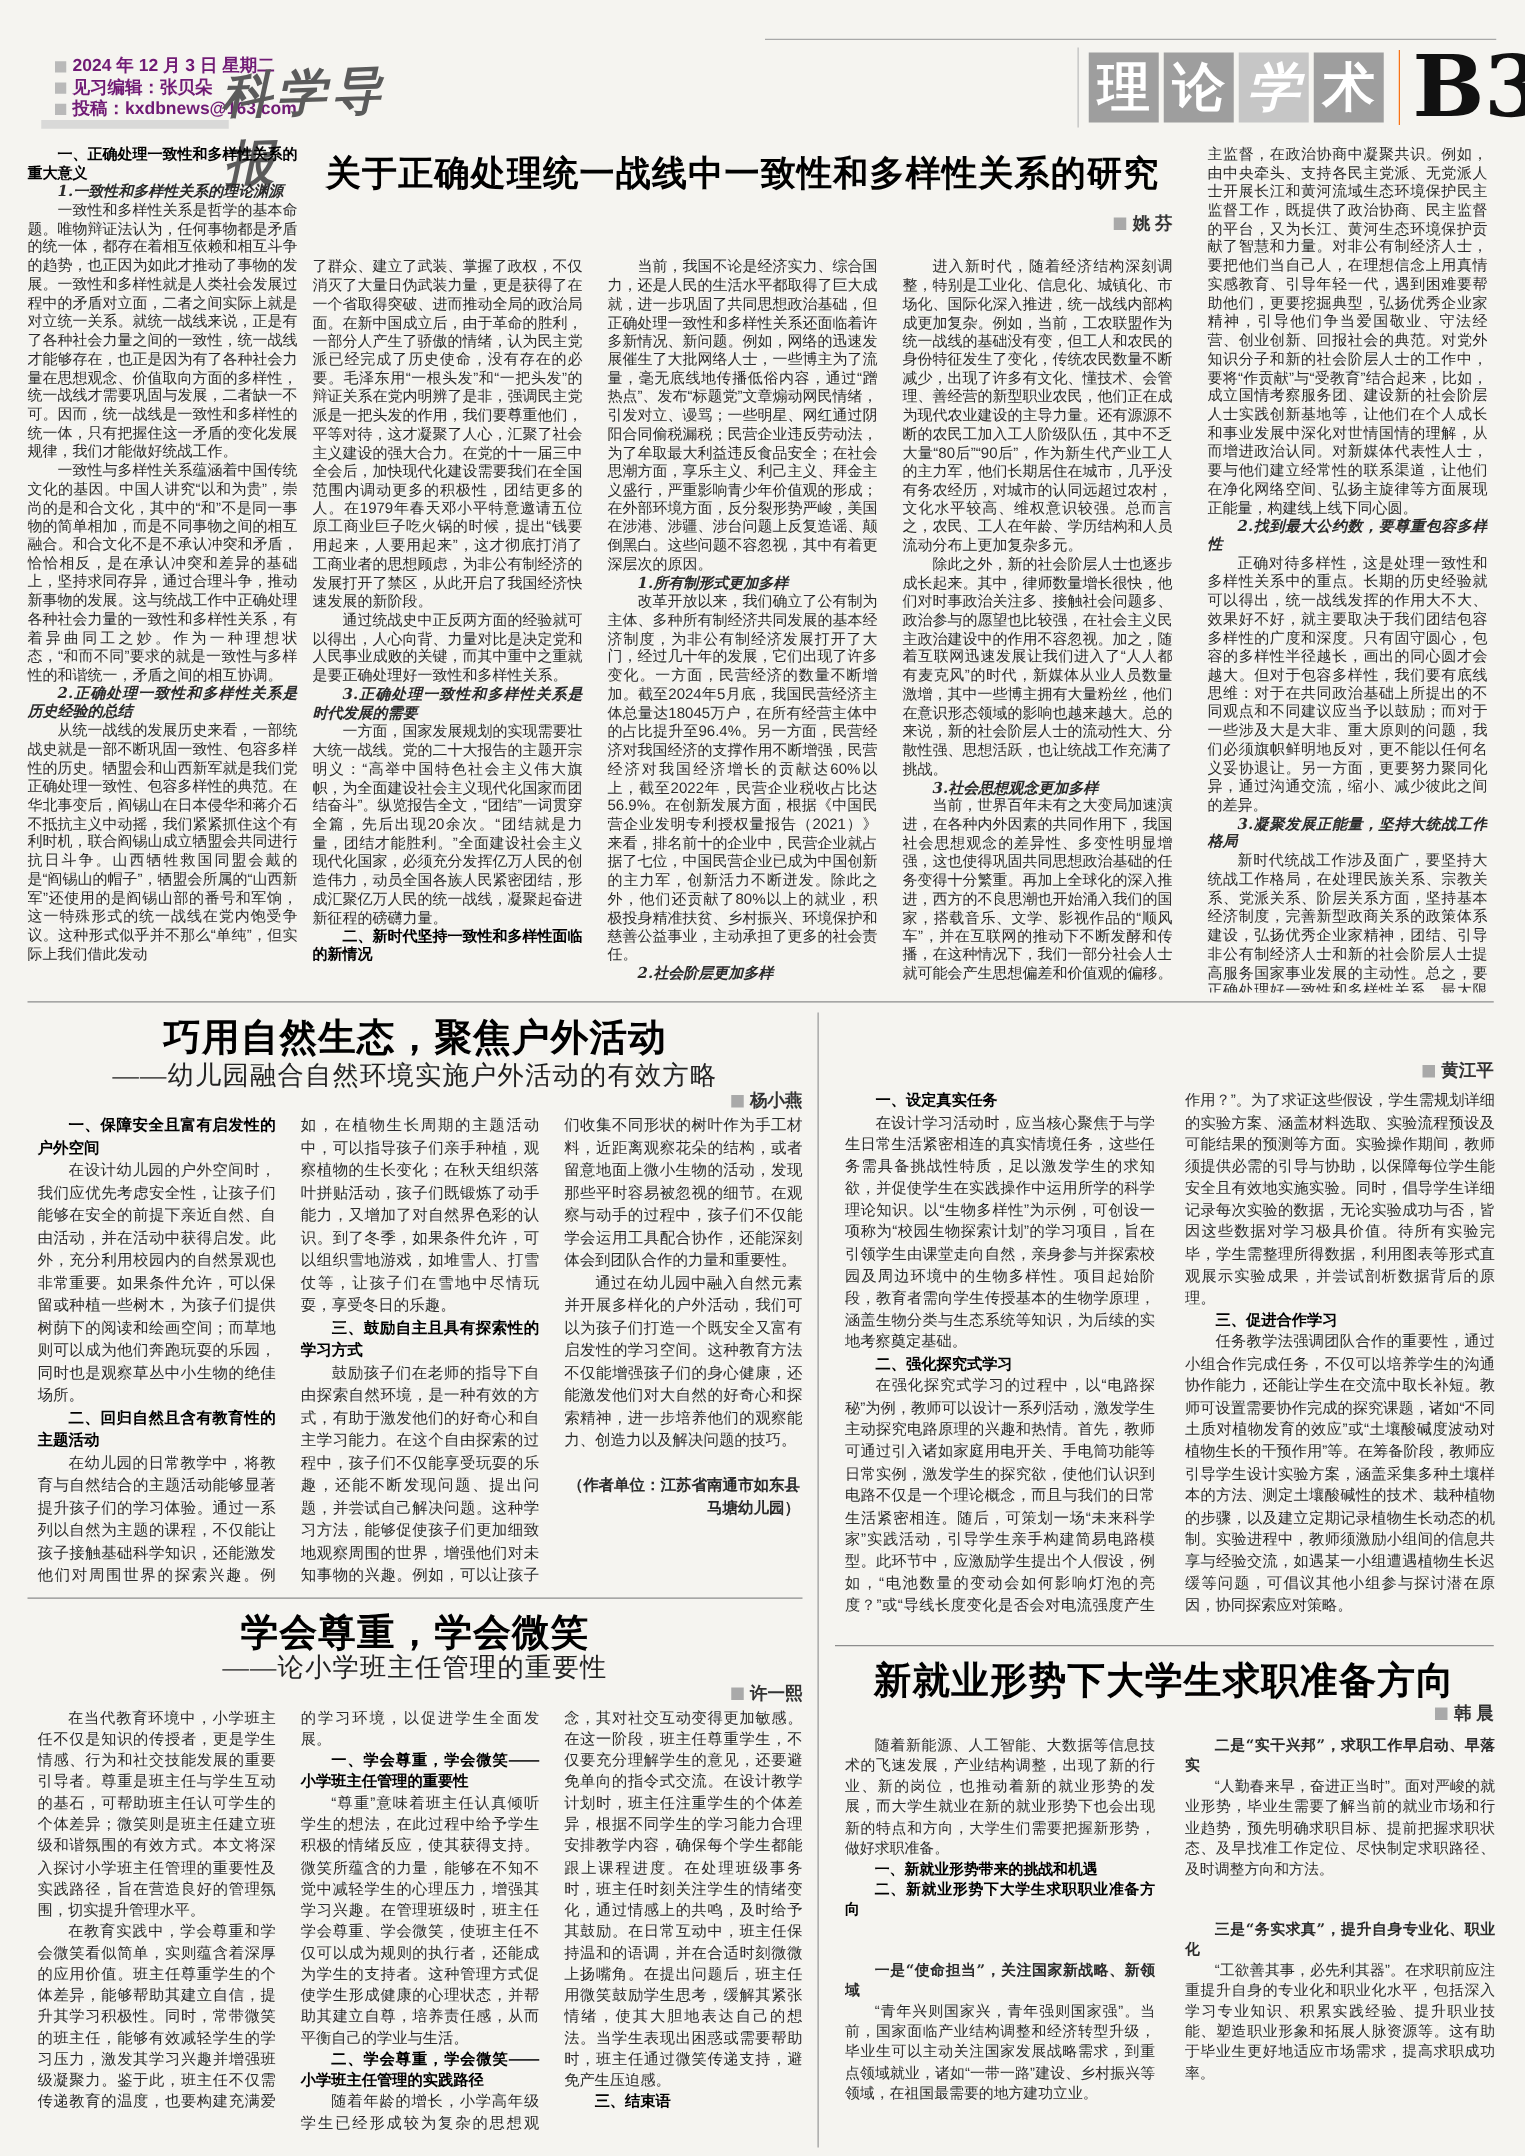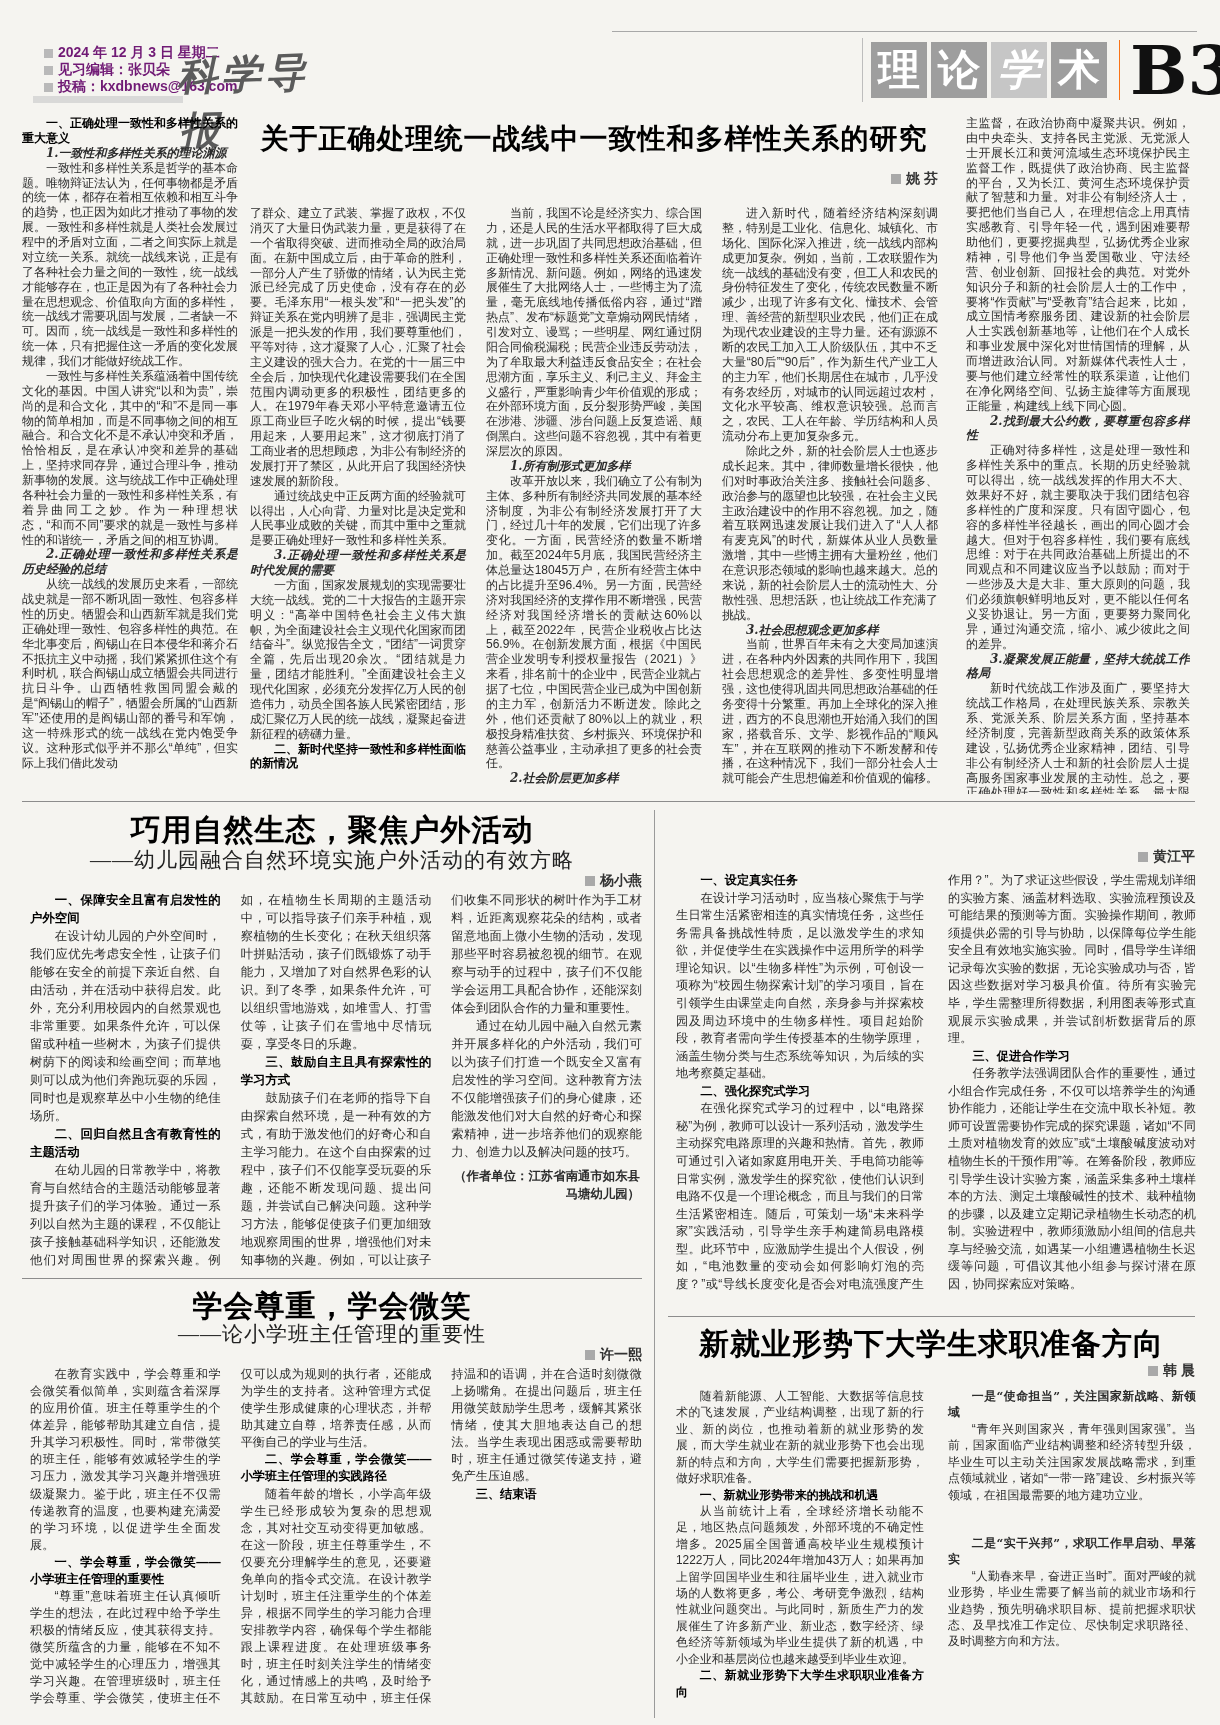--- a/index.html
+++ b/index.html
@@ -22,21 +22,21 @@
   .cols{column-fill:auto;overflow:hidden;height:100%;}
   .c3{column-count:3;column-gap:20px;}
   .c2{column-count:2;column-gap:24px;}
   .single{overflow:hidden;height:100%;}
   .blk{margin:0;}
   .p{text-indent:2em;}
   .cont{text-indent:0;}
   .sec{font-weight:bold;text-indent:2em;color:#000;}
   .sub{font-weight:bold;font-style:italic;text-indent:2em;font-family:"DejaVu Serif","Liberation Serif",serif;}
   .lead{font-weight:bold;text-indent:2em;font-family:"DejaVu Serif","Liberation Serif",serif;margin-top:32px;}
-  .author{font-weight:bold;text-align:right;padding-right:2px;margin-top:6px;}
+  .author{font-weight:bold;text-align:right;padding-right:2px;margin-top:18px;}
   .title-main{left:250px;top:120px;width:688px;text-align:center;font-weight:bold;font-size:28px;letter-spacing:1px;color:#000;}
   .byline{text-align:right;font-size:14px;font-weight:bold;color:#333;}
   .byline .sq{background:#a9a9a9;width:10px;height:10px;}
   .t30{text-align:center;font-weight:bold;font-size:30px;color:#000;letter-spacing:1px;}
   .t28{text-align:center;font-weight:bold;font-size:27px;color:#000;letter-spacing:1px;}
   .subt{text-align:center;font-size:21px;color:#222;font-family:"Liberation Serif",serif;letter-spacing:1px;}
   .rule{background:#8c8c8c;}
   
   .outdoor-bt{font-size:12.4px;line-height:1.45;}
   .science-bt{font-size:12.2px;line-height:1.44;}
@@ -131,37 +131,37 @@
       <div class="blk p">任务教学法强调团队合作的重要性，通过小组合作完成任务，不仅可以培养学生的沟通协作能力，还能让学生在交流中取长补短。教师可设置需要协作完成的探究课题，诸如“不同土质对植物发育的效应”或“土壤酸碱度波动对植物生长的干预作用”等。在筹备阶段，教师应引导学生设计实验方案，涵盖采集多种土壤样本的方法、测定土壤酸碱性的技术、栽种植物的步骤，以及建立定期记录植物生长动态的机制。实验进程中，教师须激励小组间的信息共享与经验交流，如遇某一小组遭遇植物生长迟缓等问题，可倡议其他小组参与探讨潜在原因，协同探索应对策略。</div>
     </div>
 
   <div class="abs rule" style="left:22px;top:1278px;width:620px;height:1px;"></div>
   <div class="abs t30" style="left:22px;top:1286px;width:620px;">学会尊重，学会微笑</div>
   <div class="abs subt" style="left:22px;top:1320px;width:620px;">——论小学班主任管理的重要性</div>
   <div class="abs byline" style="left:22px;top:1346px;width:620px;">
     <span class="sq"></span><span>许一熙</span>
   </div>
   <div class="abs bt respect-bt cols c3" style="left:30px;top:1366px;width:612px;height:355px;">
+      <div class="blk p">在当代教育环境中，小学班主任不仅是知识的传授者，更是学生情感、行为和社交技能发展的重要引导者。尊重是班主任与学生互动的基石，可帮助班主任认可学生的个体差异；微笑则是班主任建立班级和谐氛围的有效方式。本文将深入探讨小学班主任管理的重要性及实践路径，旨在营造良好的管理氛围，切实提升管理水平。</div>
       <div class="blk p">在教育实践中，学会尊重和学会微笑看似简单，实则蕴含着深厚的应用价值。班主任尊重学生的个体差异，能够帮助其建立自信，提升其学习积极性。同时，常带微笑的班主任，能够有效减轻学生的学习压力，激发其学习兴趣并增强班级凝聚力。鉴于此，班主任不仅需传递教育的温度，也要构建充满爱的学习环境，以促进学生全面发展。</div>
       <div class="blk sec">一、学会尊重，学会微笑——小学班主任管理的重要性</div>
       <div class="blk p">“尊重”意味着班主任认真倾听学生的想法，在此过程中给予学生积极的情绪反应，使其获得支持。微笑所蕴含的力量，能够在不知不觉中减轻学生的心理压力，增强其学习兴趣。在管理班级时，班主任学会尊重、学会微笑，使班主任不仅可以成为规则的执行者，还能成为学生的支持者。这种管理方式促使学生形成健康的心理状态，并帮助其建立自尊，培养责任感，从而平衡自己的学业与生活。</div>
       <div class="blk sec">二、学会尊重，学会微笑——小学班主任管理的实践路径</div>
       <div class="blk p">随着年龄的增长，小学高年级学生已经形成较为复杂的思想观念，其对社交互动变得更加敏感。在这一阶段，班主任尊重学生，不仅要充分理解学生的意见，还要避免单向的指令式交流。在设计教学计划时，班主任注重学生的个体差异，根据不同学生的学习能力合理安排教学内容，确保每个学生都能跟上课程进度。在处理班级事务时，班主任时刻关注学生的情绪变化，通过情感上的共鸣，及时给予其鼓励。在日常互动中，班主任保持温和的语调，并在合适时刻微微上扬嘴角。在提出问题后，班主任用微笑鼓励学生思考，缓解其紧张情绪，使其大胆地表达自己的想法。当学生表现出困惑或需要帮助时，班主任通过微笑传递支持，避免产生压迫感。</div>
       <div class="blk sec">三、结束语</div>
     </div>
 
   <div class="abs rule" style="left:668px;top:1316px;width:527px;height:1px;"></div>
   <div class="abs t30" style="left:668px;top:1324px;width:527px;">新就业形势下大学生求职准备方向</div>
   <div class="abs byline" style="left:668px;top:1362px;width:527px;">
     <span class="sq"></span><span>韩  晨</span>
   </div>
   <div class="abs bt career-bt cols c2" style="left:676px;top:1388px;width:520px;height:320px;">
       <div class="blk p">随着新能源、人工智能、大数据等信息技术的飞速发展，产业结构调整，出现了新的行业、新的岗位，也推动着新的就业形势的发展，而大学生就业在新的就业形势下也会出现新的特点和方向，大学生们需要把握新形势，做好求职准备。</div>
       <div class="blk sec">一、新就业形势带来的挑战和机遇</div>
-      <div class="blk p">从当前统计上看，全球经济增长动能不足，地区热点问题频发，外部环境的不确定性增多。2025届全国普通高校毕业生规模预计1222万人，同比2024年增加43万人；如果再加上留学回国毕业生和往届毕业生，进入就业市场的人数将更多，考公、考研竞争激烈，结构性就业问题突出。与此同时，新质生产力的发展催生了许多新产业、新业态，数字经济、绿色经济等新领域为毕业生提供了新的机遇，中小企业和基层岗位也越来越受到毕业生欢迎。</div>
       <div class="blk sec">二、新就业形势下大学生求职职业准备方向</div>
       <div class="blk lead">一是“使命担当”，关注国家新战略、新领域</div>
       <div class="blk p">“青年兴则国家兴，青年强则国家强”。当前，国家面临产业结构调整和经济转型升级，毕业生可以主动关注国家发展战略需求，到重点领域就业，诸如“一带一路”建设、乡村振兴等领域，在祖国最需要的地方建功立业。</div>
       <div class="blk lead">二是“实干兴邦”，求职工作早启动、早落实</div>
       <div class="blk p">“人勤春来早，奋进正当时”。面对严峻的就业形势，毕业生需要了解当前的就业市场和行业趋势，预先明确求职目标、提前把握求职状态、及早找准工作定位、尽快制定求职路径、及时调整方向和方法。</div>
       <div class="blk lead">三是“务实求真”，提升自身专业化、职业化</div>
       <div class="blk p">“工欲善其事，必先利其器”。在求职前应注重提升自身的专业化和职业化水平，包括深入学习专业知识、积累实践经验、提升职业技能、塑造职业形象和拓展人脉资源等。这有助于毕业生更好地适应市场需求，提高求职成功率。</div>
     </div>
 
 </div>

